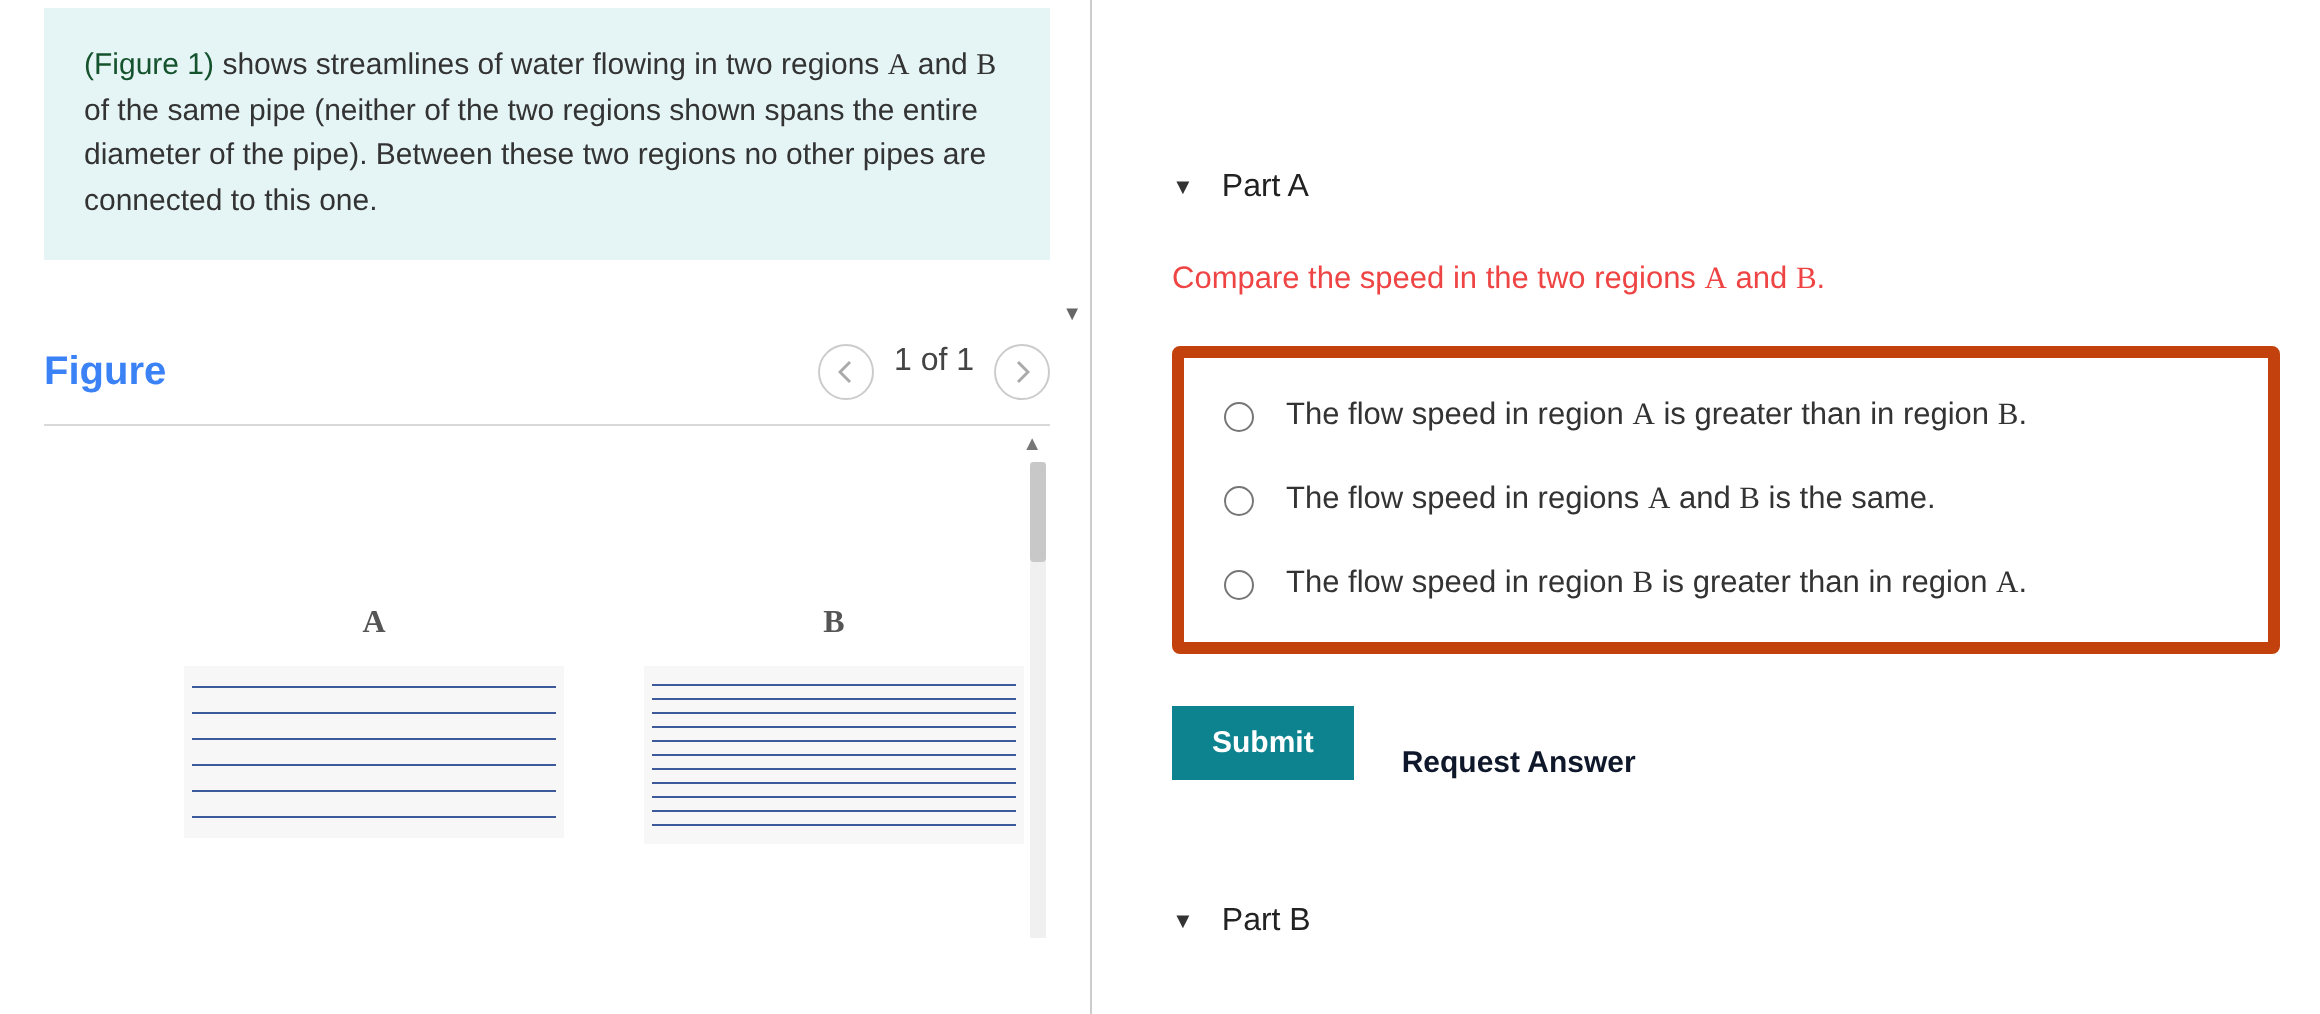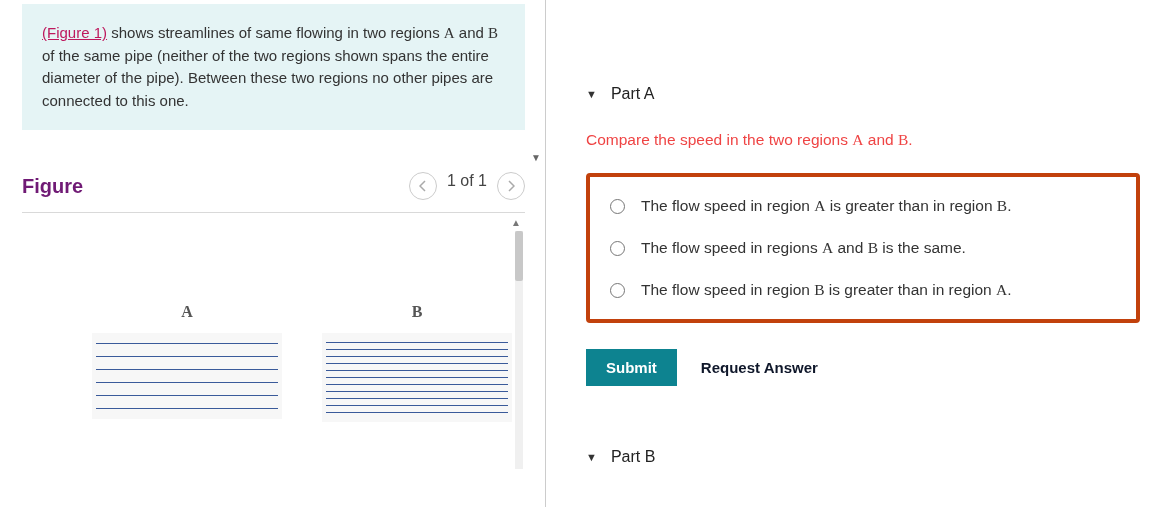--- a/index.html
+++ b/index.html
@@ -32,31 +32,31 @@
     overflow-y: auto;
   }
   .problem-box {
     background: #e5f4f5;
     padding: 18px 20px;
     margin-top: 4px;
     line-height: 1.5;
     color: #333;
     position: relative;
   }
-  .problem-box .fig-link { color: #be185d; text-decoration: underline; }
+  .problem-box .fig-link { color: #14532d; }
   .serif { font-family: Georgia, 'Times New Roman', serif; }
   .figure-header {
     display: flex;
     align-items: center;
     justify-content: space-between;
     margin-top: 42px;
     padding-bottom: 12px;
     border-bottom: 1px solid #d9d9d9;
   }
-  .figure-title { font-size: 20px; font-weight: bold; color: #701a75; }
+  .figure-title { font-size: 20px; font-weight: bold; color: #3b82f6; }
   .pager { display: flex; align-items: flex-start; gap: 10px; color: #444; font-size: 16px; }
   .pager-btn {
     width: 28px; height: 28px; border-radius: 50%;
     border: 1px solid #ccc; background: #fff;
     display: flex; align-items: center; justify-content: center;
     color: #888; cursor: pointer; font-size: 14px;
   }
   .figure-body {
     height: 260px; position: relative; overflow-y: auto;
     padding-top: 90px;
@@ -79,29 +79,29 @@
   .part-block { margin-top: 75px; }
   .part-header {
     display: flex; align-items: center; gap: 14px;
     padding: 10px 0; cursor: pointer;
   }
   .caret { font-size: 11px; color: #333; }
   .part-title { font-weight: normal; font-size: 16px; color: #222; }
   .part-content { padding: 18px 0 0 0; }
   .prompt { margin-bottom: 24px; font-size: 15.5px; color:#ef4444;}
   .choices {
-    border: 4px solid #c2410c; border-radius: 4px;
+    border: 6px solid #c2410c; border-radius: 4px;
     padding: 8px 0;
   }
   .choice {
     display: flex; align-items: center; gap: 16px;
     padding: 12px 20px; font-size: 15.5px; color: #333;
   }
   .choice input[type=radio]{ width:15px; height:15px; }
-  .actions { margin-top: 26px; display: flex; align-items: center; gap: 24px; }
+  .actions { margin-top: 26px; display: flex; align-items: flex-end; gap: 24px; }
   .submit-btn {
     background: #0d8390; color: #fff; border: none;
     padding: 10px 20px; font-size: 15px; cursor: pointer;
     font-weight: bold;
   }
   .request-link {
     color: #0f172a; font-weight: bold; 
     cursor: pointer; font-size: 15px;
   }
   .part-b { margin-top: 52px; padding-bottom:20px;}
@@ -111,21 +111,21 @@
   .fig-scroll-track{position:absolute; right:2px; top:18px; bottom:4px; width:8px; background:#f0f0f0;}
   .fig-scroll-thumb{position:absolute; right:2px; top:18px; width:8px; height:50px; background:#c8c8c8; border-radius:2px;}
 
   .outer-scroll-down{position:absolute; font-size:10px; color:#666;}
 </style>
 </head>
 <body>
 
 <div class="left-pane">
   <div class="problem-box">
-    <span class="fig-link">(Figure 1)</span><span> shows streamlines of same flowing in two regions </span><span class="serif">A</span><span> and </span><span class="serif">B</span><span> of the same pipe (neither of the two regions shown spans the entire diameter of the pipe). Between these two regions no other pipes are connected to this one.</span>
+    <span class="fig-link">(Figure 1)</span><span> shows streamlines of water flowing in two regions </span><span class="serif">A</span><span> and </span><span class="serif">B</span><span> of the same pipe (neither of the two regions shown spans the entire diameter of the pipe). Between these two regions no other pipes are connected to this one.</span>
   </div>
 
   <span class="outer-scroll-down" style="right:4px; top:152px;">▼</span>
 
   <div class="figure-header">
     <div class="figure-title">Figure</div>
     <div class="pager">
       <div class="pager-btn">
         <svg width="8" height="12" viewBox="0 0 8 12">
             <path d="M6 1 L1 6 L6 11" stroke="#aaa" stroke-width="1.5" fill="none"></path>

